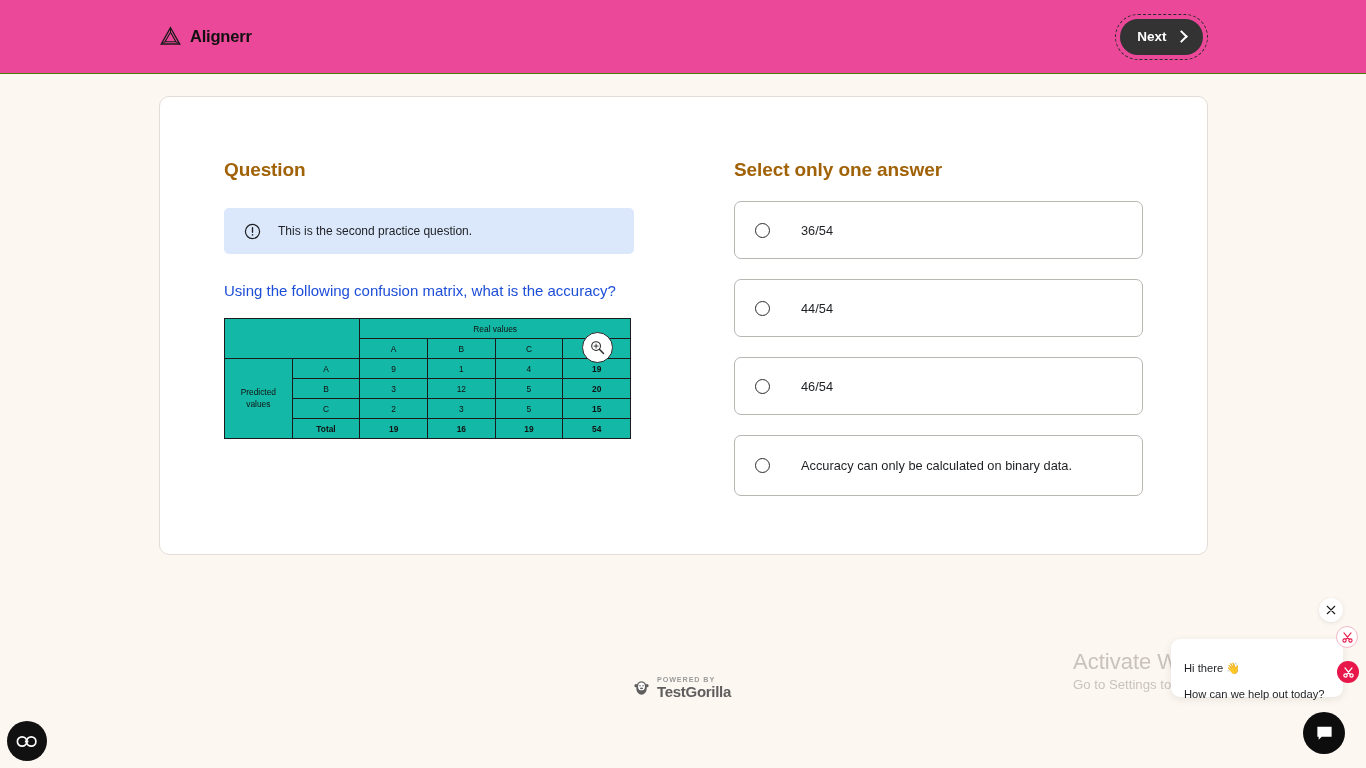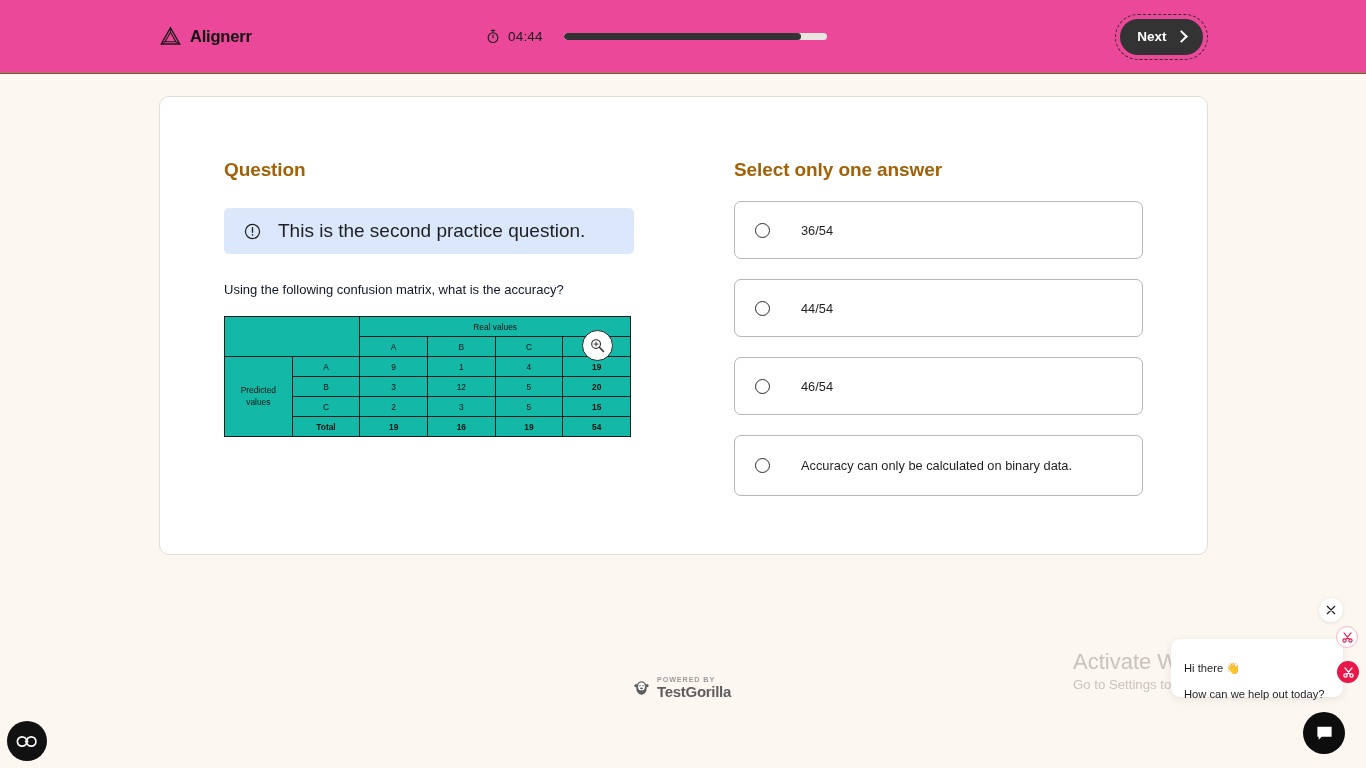--- a/index.html
+++ b/index.html
@@ -127,26 +127,26 @@
     width: 410px;
     min-height: 46px;
     background: #dbe7fb;
     border-radius: 5px;
     display: flex;
     align-items: center;
     padding: 0 20px;
     gap: 17px;
   }
   .alert-icon { width: 17px; height: 17px; flex: none; display: block; }
-  .alert-text { font-size: 19px; color: #1d1f22; }
+  .alert-text { font-size: 12px; color: #1d1f22; }
 
   .question-text {
     margin-top: 28px;
-    font-size: 13px;
-    color: #0f172a;
+    font-size: 15px;
+    color: #1d4ed8;
   }
 
   
   .matrix-wrap {
     margin-top: 19px;
     position: relative;
     width: 407px;
     cursor: zoom-in;
   }
   table.matrix {
@@ -320,34 +320,20 @@
     <span class="brand-logo">
       <svg viewBox="0 0 24 24" width="21" height="21">
         <path d="M12 2 L22.5 20.5 L1.5 20.5 Z" fill="none" stroke="#1a1a1a" stroke-width="1.6"></path>
         <path d="M12 7.2 L18.2 18 L5.8 18 Z" fill="none" stroke="#1a1a1a" stroke-width="1.3"></path>
         <path d="M12 2 L12 7.2 M5.8 18 L1.5 20.5 M18.2 18 L22.5 20.5" stroke="#1a1a1a" stroke-width="1.1"></path>
       </svg>
     </span>
     <span class="brand-name">Alignerr</span>
   </div>
 
-  <div class="timer-wrap">
-    <span class="stopwatch-icon">
-      <svg viewBox="0 0 24 26" width="14" height="15">
-        <circle cx="12" cy="15" r="8.4" fill="none" stroke="#1a1a1a" stroke-width="1.9"></circle>
-        <path d="M12 15 L12 10.2" stroke="#1a1a1a" stroke-width="1.9" stroke-linecap="round"></path>
-        <path d="M9 2.2 L15 2.2" stroke="#1a1a1a" stroke-width="2.1" stroke-linecap="round"></path>
-        <path d="M12 2.2 L12 6" stroke="#1a1a1a" stroke-width="1.9"></path>
-      </svg>
-    </span>
-    <span class="timer-text">04:44</span>
-    <div class="progress-track">
-      <div class="progress-fill" id="progress-fill" style="width: 90%;"></div>
-    </div>
-  </div>
 
   <div class="next-focus">
     <button class="next-button">
       <span>Next</span>
       <span class="chev"></span>
     </button>
   </div>
 </div>
 
 <div class="card">

